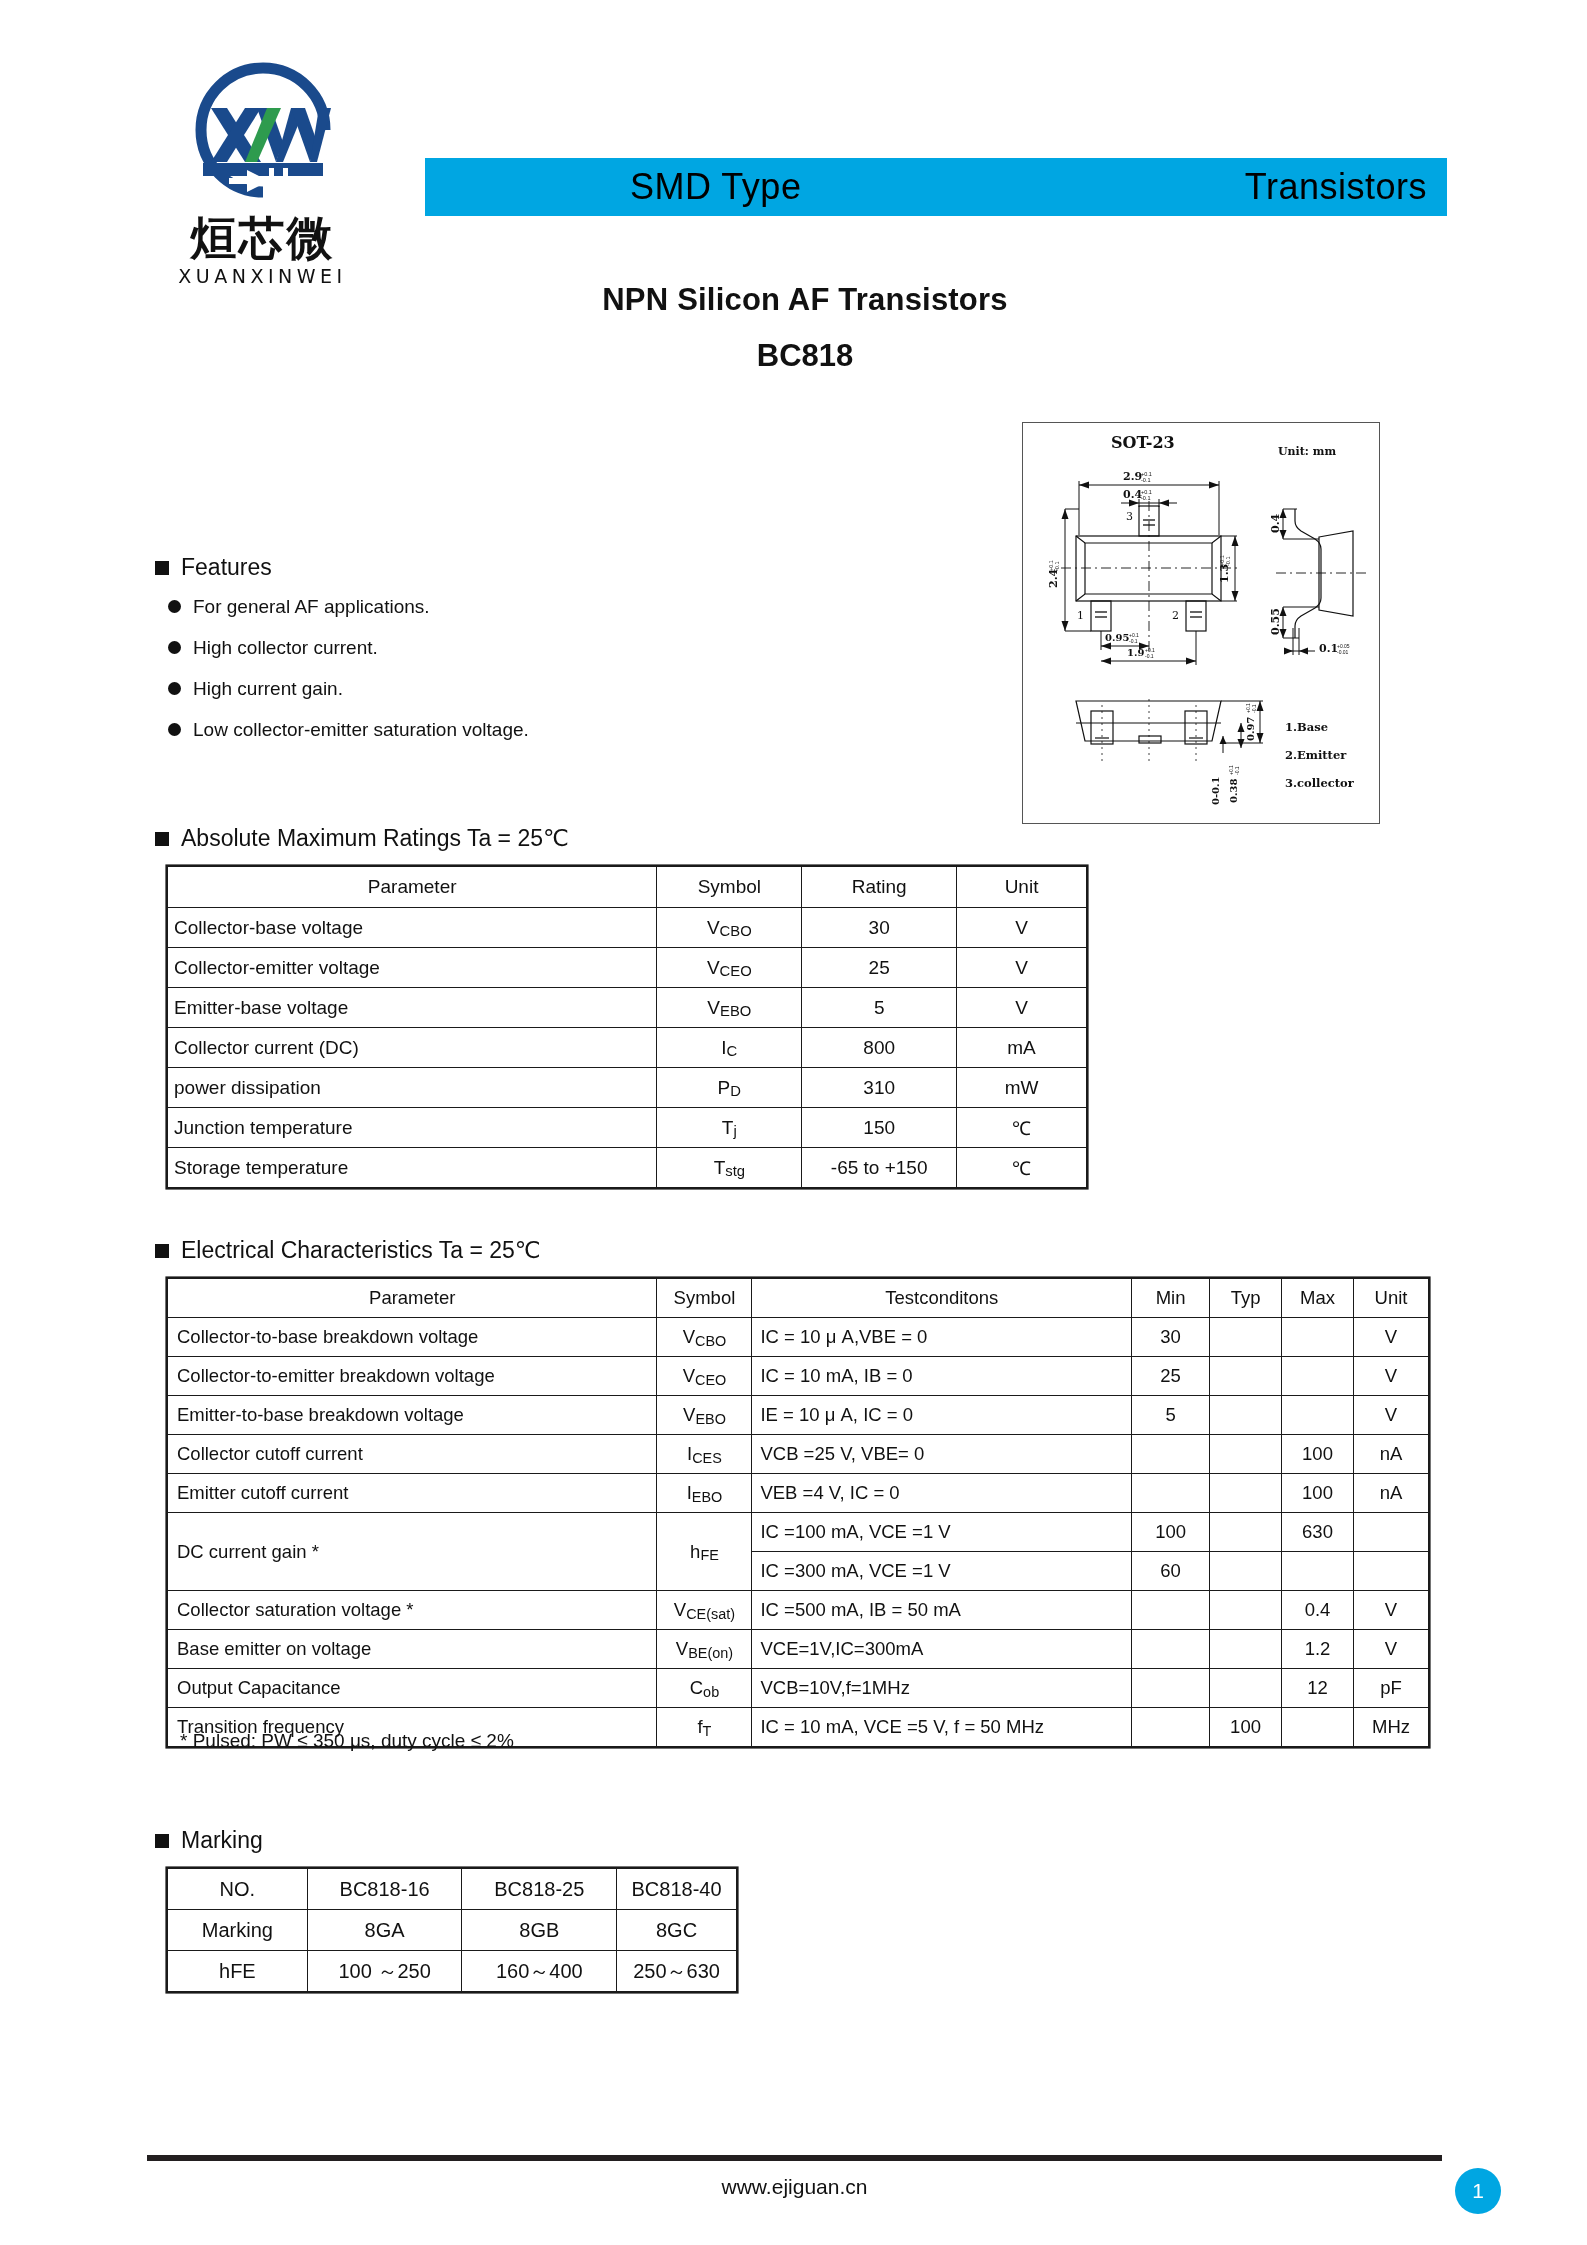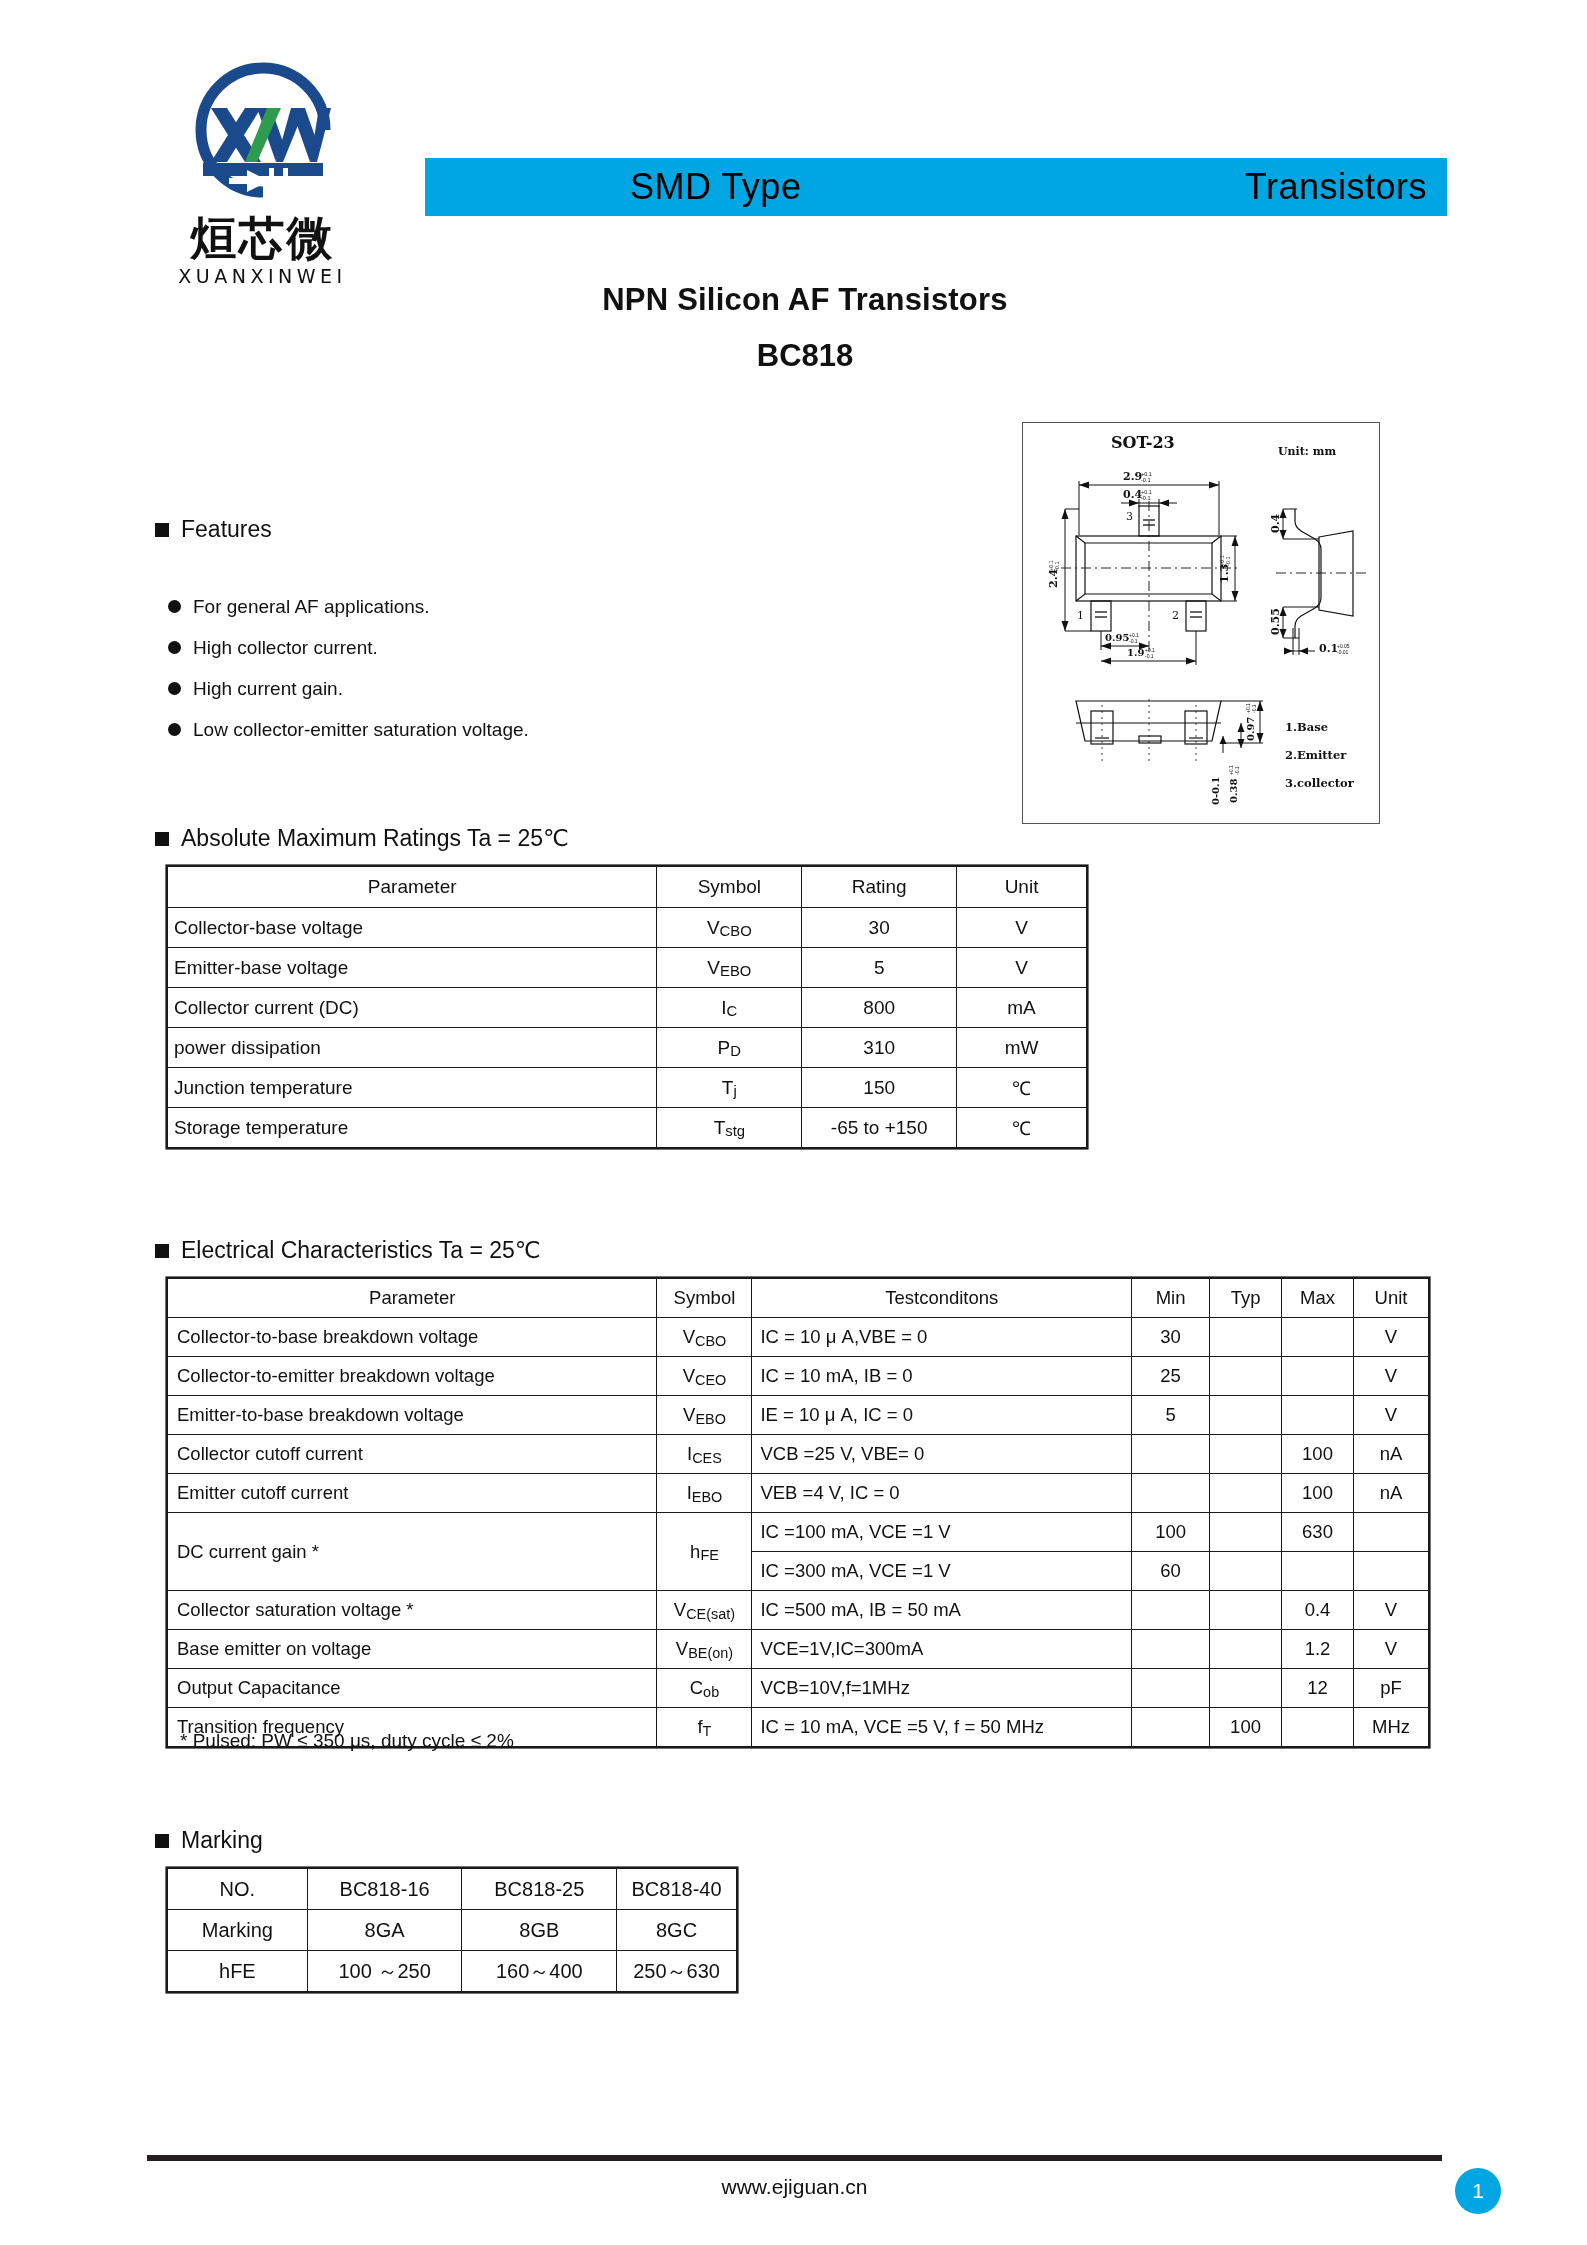--- a/index.html
+++ b/index.html
@@ -42,21 +42,21 @@
     position:absolute;left:425px;top:338px;width:760px;text-align:center;
     font-size:31px;font-weight:bold;
   }
 
   
   .sec-head{position:absolute;font-size:23px;display:flex;align-items:center;}
   .sec-head .sq{
     width:14px;height:14px;background:#111;margin-right:12px;display:inline-block;
     flex:none;
   }
-  .feat-head{left:155px;top:516px;}
+  .feat-head{left:155px;top:554px;}
   .feat-list{position:absolute;left:168px;top:586px;}
   .feat-item{display:flex;align-items:center;font-size:19px;height:41px;}
   .feat-item .dot{
     width:13px;height:13px;border-radius:50%;background:#111;
     margin-right:12px;display:inline-block;flex:none;
   }
 
   
   .pkg{position:absolute;left:1022px;top:390px;width:356px;height:400px;
        border:1.5px solid #555;background:#fff;margin-top:32px;}
@@ -380,20 +380,26 @@
         <td>Rating</td>
         <td>Unit</td>
       </tr>
       <tr>
         <td class="p">Collector-base voltage</td>
         <td><span>V</span><sub class="sc">CBO</sub></td>
         <td>30</td>
         <td>V</td>
       </tr>
       <tr>
+        <td class="p">Collector-emitter voltage</td>
+        <td><span>V</span><sub class="sc">CEO</sub></td>
+        <td>25</td>
+        <td>V</td>
+      </tr>
+      <tr>
         <td class="p">Emitter-base voltage</td>
         <td><span>V</span><sub class="sc">EBO</sub></td>
         <td>5</td>
         <td>V</td>
       </tr>
       <tr>
         <td class="p">Collector current (DC)</td>
         <td><span>I</span><sub class="sc">C</sub></td>
         <td>800</td>
         <td>mA</td>

